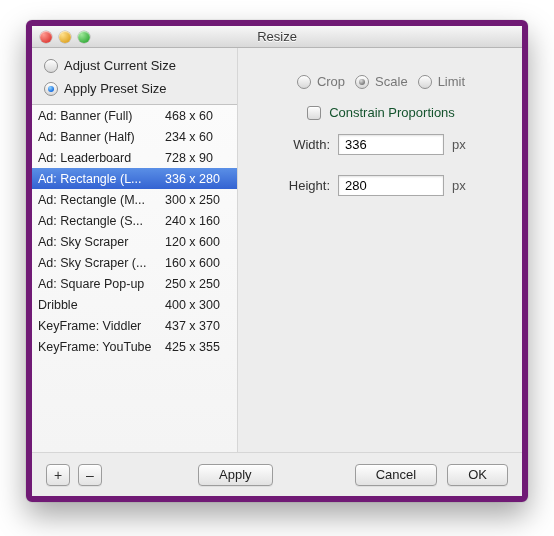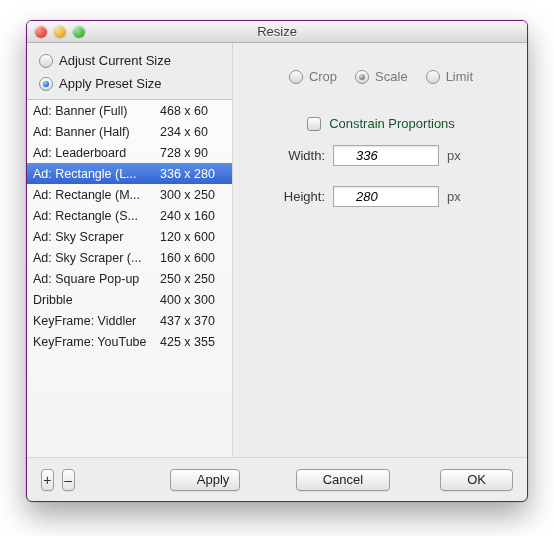--- a/index.html
+++ b/index.html
@@ -3,21 +3,21 @@
 <meta charset="utf-8">
 <style>
   * { box-sizing: border-box; }
   html, body { margin: 0; padding: 0; background: #fff; font-family: "Lucida Grande", "Helvetica Neue", Arial, sans-serif; font-size: 13px; }
   .stage { width: 554px; height: 536px; background: #fff; position: relative; }
   .window {
     position: absolute;
     left: 26px; top: 20px;
     width: 502px; height: 482px;
     background: #ededed;
-    border: 1px solid #701a75;
+    border: 6px solid #701a75;
     border-radius: 6px;
     box-shadow: 0 14px 30px rgba(0,0,0,.35), 0 0 0 1px rgba(0,0,0,.05);
     display: flex; flex-direction: column;
     overflow: hidden;
   }
   .titlebar {
     height: 22px;
     background: linear-gradient(#f7f7f7, #d9d9d9);
     border-bottom: 1px solid #b5b5b5;
     display: flex; align-items: center; position: relative;
@@ -66,61 +66,59 @@
   }
   .preset-row .nm { flex: 1; white-space: nowrap; overflow: hidden; text-overflow: ellipsis; padding-right: 6px; }
   .preset-row .dim { width: 66px; text-align: left; white-space: nowrap; }
   .preset-row.selected {
     background: linear-gradient(#5a8fe6, #3463d2);
     color: #fff;
     justify-content: space-between;
   }
 
   .right-pane { flex: 1; padding: 26px 20px 10px 22px; color: #333; }
-  .mode-row { display: flex; justify-content: center; gap: 18px; margin-bottom: 32px; text-align: center; }
+  .mode-row { display: flex; justify-content: center; gap: 10px; margin-bottom: 16px; text-align: center; }
   .mode-row .radio-row { color: #777; }
   .constrain-row { display: flex; justify-content: center; align-items: center; gap: 8px; margin-bottom: 14px; color: #14532d; }
   .aqua-check {
     width: 14px; height: 14px; border-radius: 3px;
     background: linear-gradient(#fdfdfd, #dcdcdc);
     border: 1px solid #8f8f8f; box-shadow: inset 0 1px 0 #fff;
   }
   .field-row { display: flex; align-items: center; gap: 8px; margin-bottom: 20px; padding-left: 14px; }
   .field-row label { width: 56px; text-align: right; color: #333; }
   .text-input {
     width: 106px; height: 21px;
     border: 1px solid #a9a9a9;
-    background: #fff; padding: 2px 22px;
+    background: #fff; padding: 2px 6px;
     font-family: inherit; font-size: 13px;
     box-shadow: inset 0 1px 2px rgba(0,0,0,.12);
-    font-style: italic;
   }
   .unit { color: #555; }
 
   .footer {
     height: 44px; display: flex; align-items: center;
     padding: 0 14px; gap: 8px;
     border-top: 1px solid #d6d6d6;
   }
   .sq-btn {
     width: 24px; height: 22px; border: 1px solid #9c9c9c; border-radius: 4px;
     background: linear-gradient(#fdfdfd, #e3e3e3);
     box-shadow: inset 0 1px 0 #fff, 0 1px 0 rgba(0,0,0,.05);
     display: flex; align-items: center; justify-content: center;
     font-size: 14px; color: #333; cursor: default;
   }
   .spacer { flex: 1; }
   .aqua-btn {
-    height: 22px; min-width: 68px; padding: 0 26px;
+    height: 22px; min-width: 68px; padding: 0 20px;
     border: 1px solid #9c9c9c; border-radius: 4px;
     background: linear-gradient(#fefefe, #e2e2e2);
     box-shadow: inset 0 1px 0 #fff, 0 1px 0 rgba(0,0,0,.06);
     font-family: inherit; font-size: 13px; color: #222;
     cursor: default;
-    margin-left: 40px;
   }
   .footer .right-btns { display: flex; gap: 10px; }
 </style>
 </head>
 <body>
 
 <div class="stage">
   <div class="window">
 
     <div class="titlebar">

